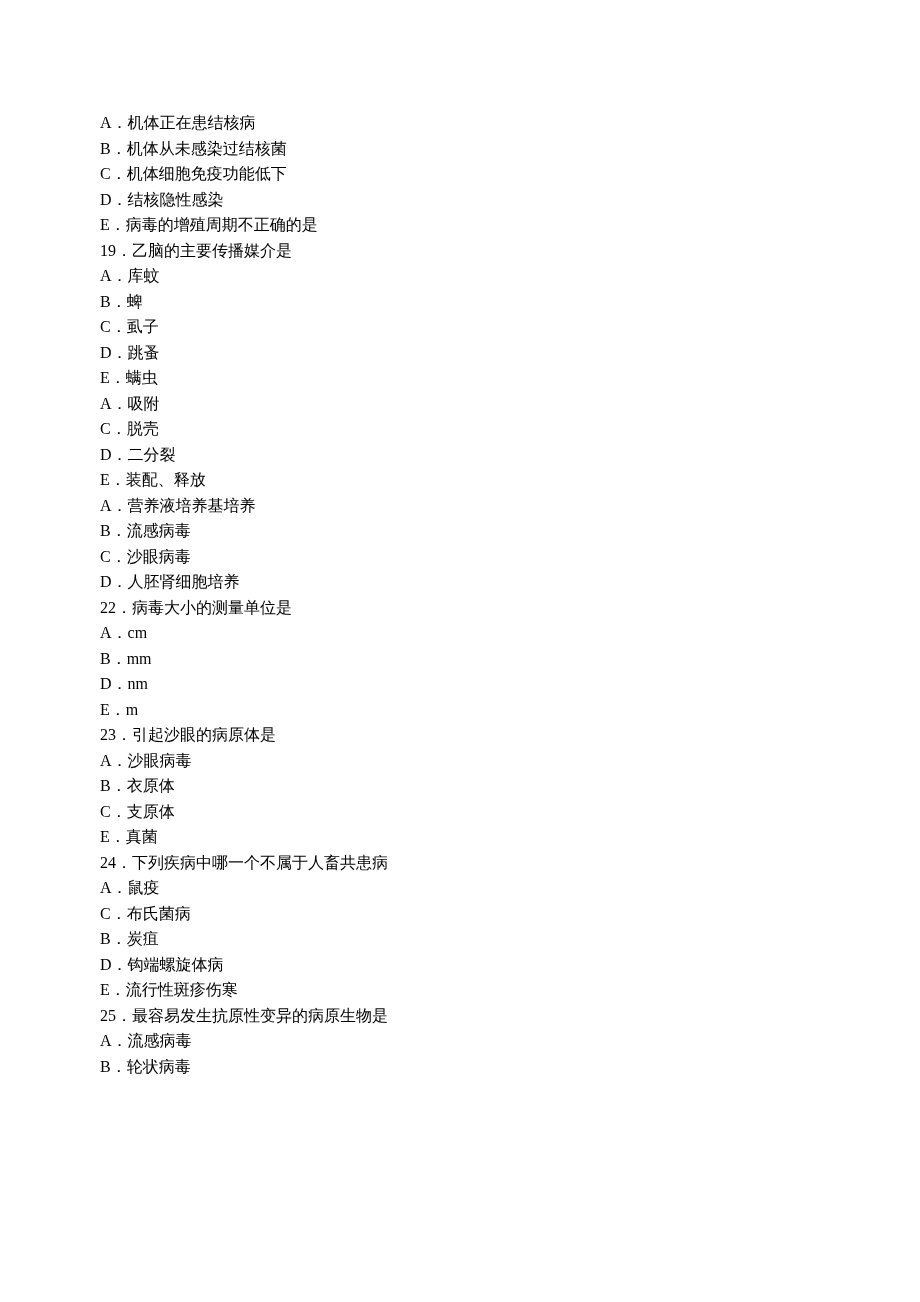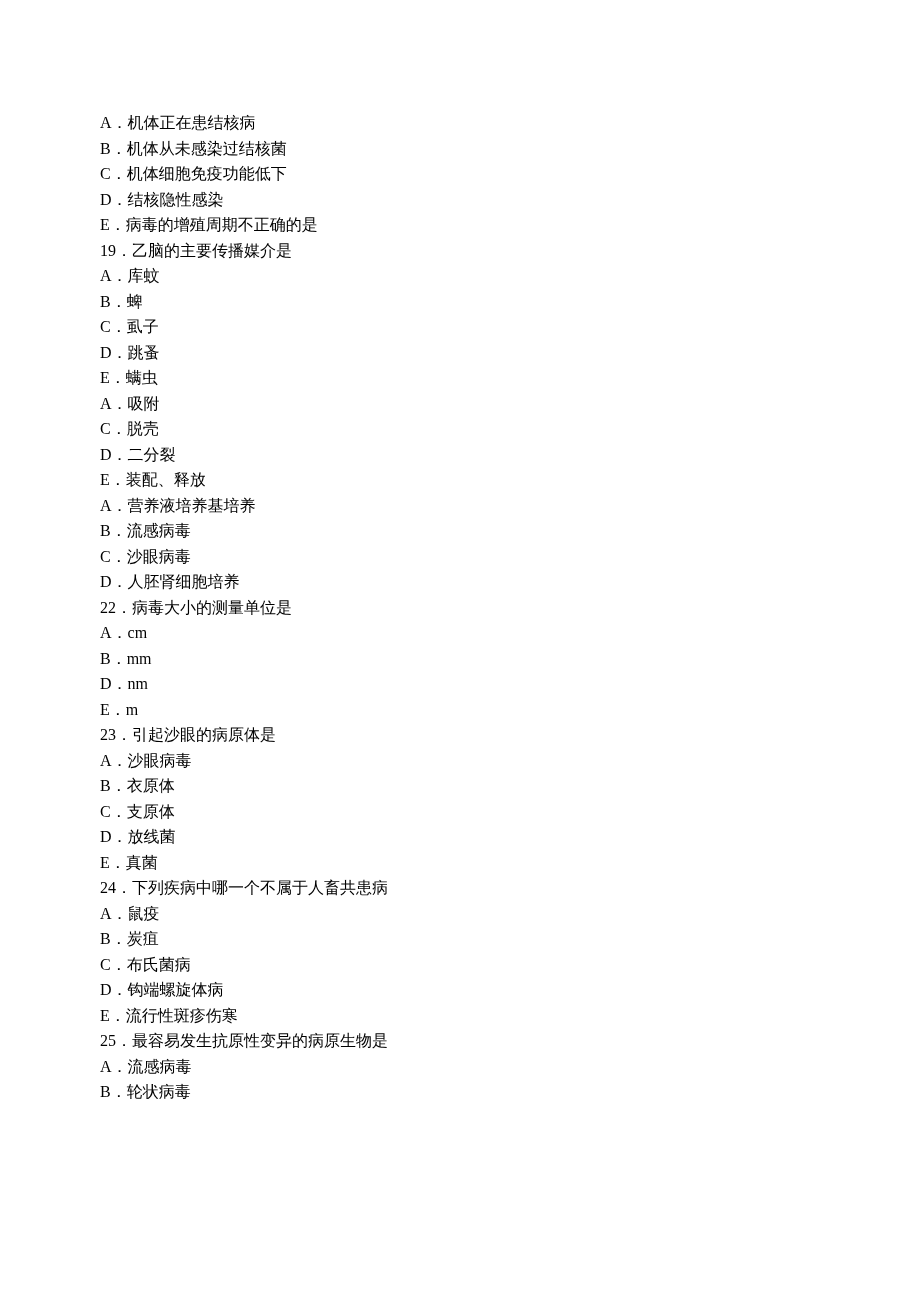--- a/index.html
+++ b/index.html
@@ -42,24 +42,23 @@
   <div class="line">D．人胚肾细胞培养</div>
   <div class="line">22．病毒大小的测量单位是</div>
   <div class="line">A．cm</div>
   <div class="line">B．mm</div>
   <div class="line">D．nm</div>
   <div class="line">E．m</div>
   <div class="line">23．引起沙眼的病原体是</div>
   <div class="line">A．沙眼病毒</div>
   <div class="line">B．衣原体</div>
   <div class="line">C．支原体</div>
-  <div class="line">D．放线菌</div>
   <div class="line">E．真菌</div>
   <div class="line">24．下列疾病中哪一个不属于人畜共患病</div>
   <div class="line">A．鼠疫</div>
+  <div class="line">C．布氏菌病</div>
   <div class="line">B．炭疽</div>
-  <div class="line">C．布氏菌病</div>
   <div class="line">D．钩端螺旋体病</div>
   <div class="line">E．流行性斑疹伤寒</div>
   <div class="line">25．最容易发生抗原性变异的病原生物是</div>
   <div class="line">A．流感病毒</div>
   <div class="line">B．轮状病毒</div>
 </div>
 
 </body></html>

